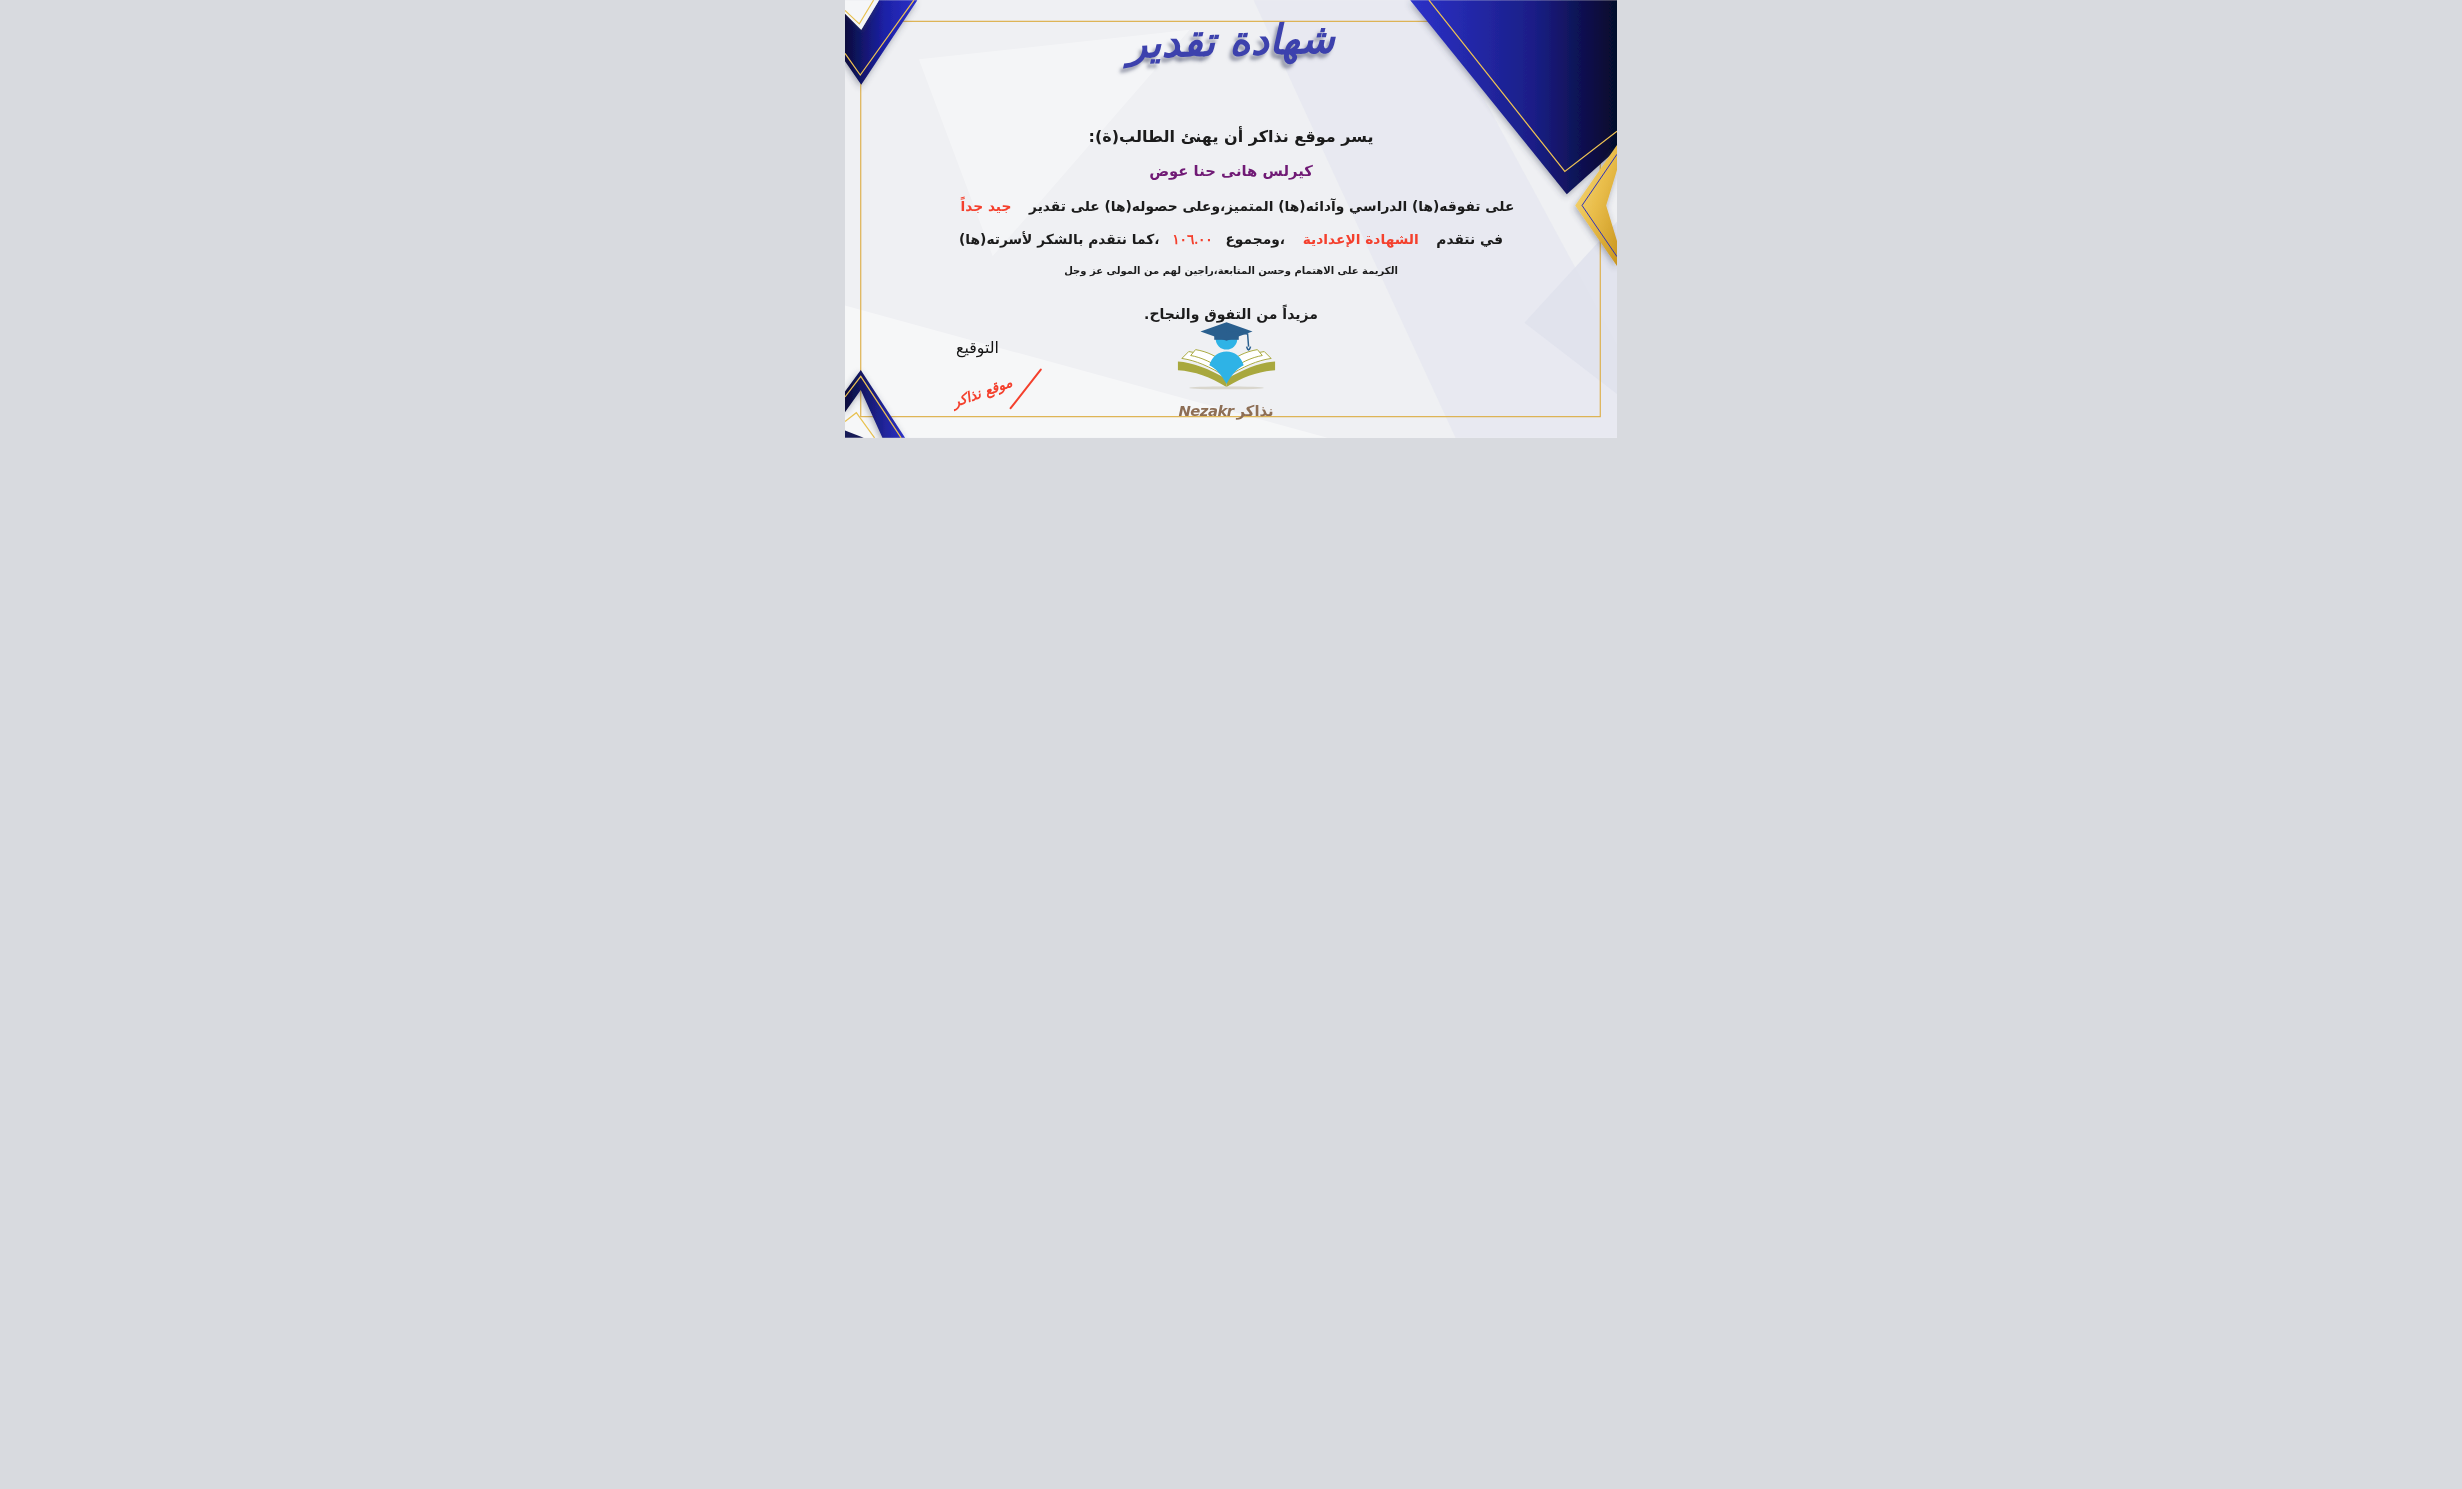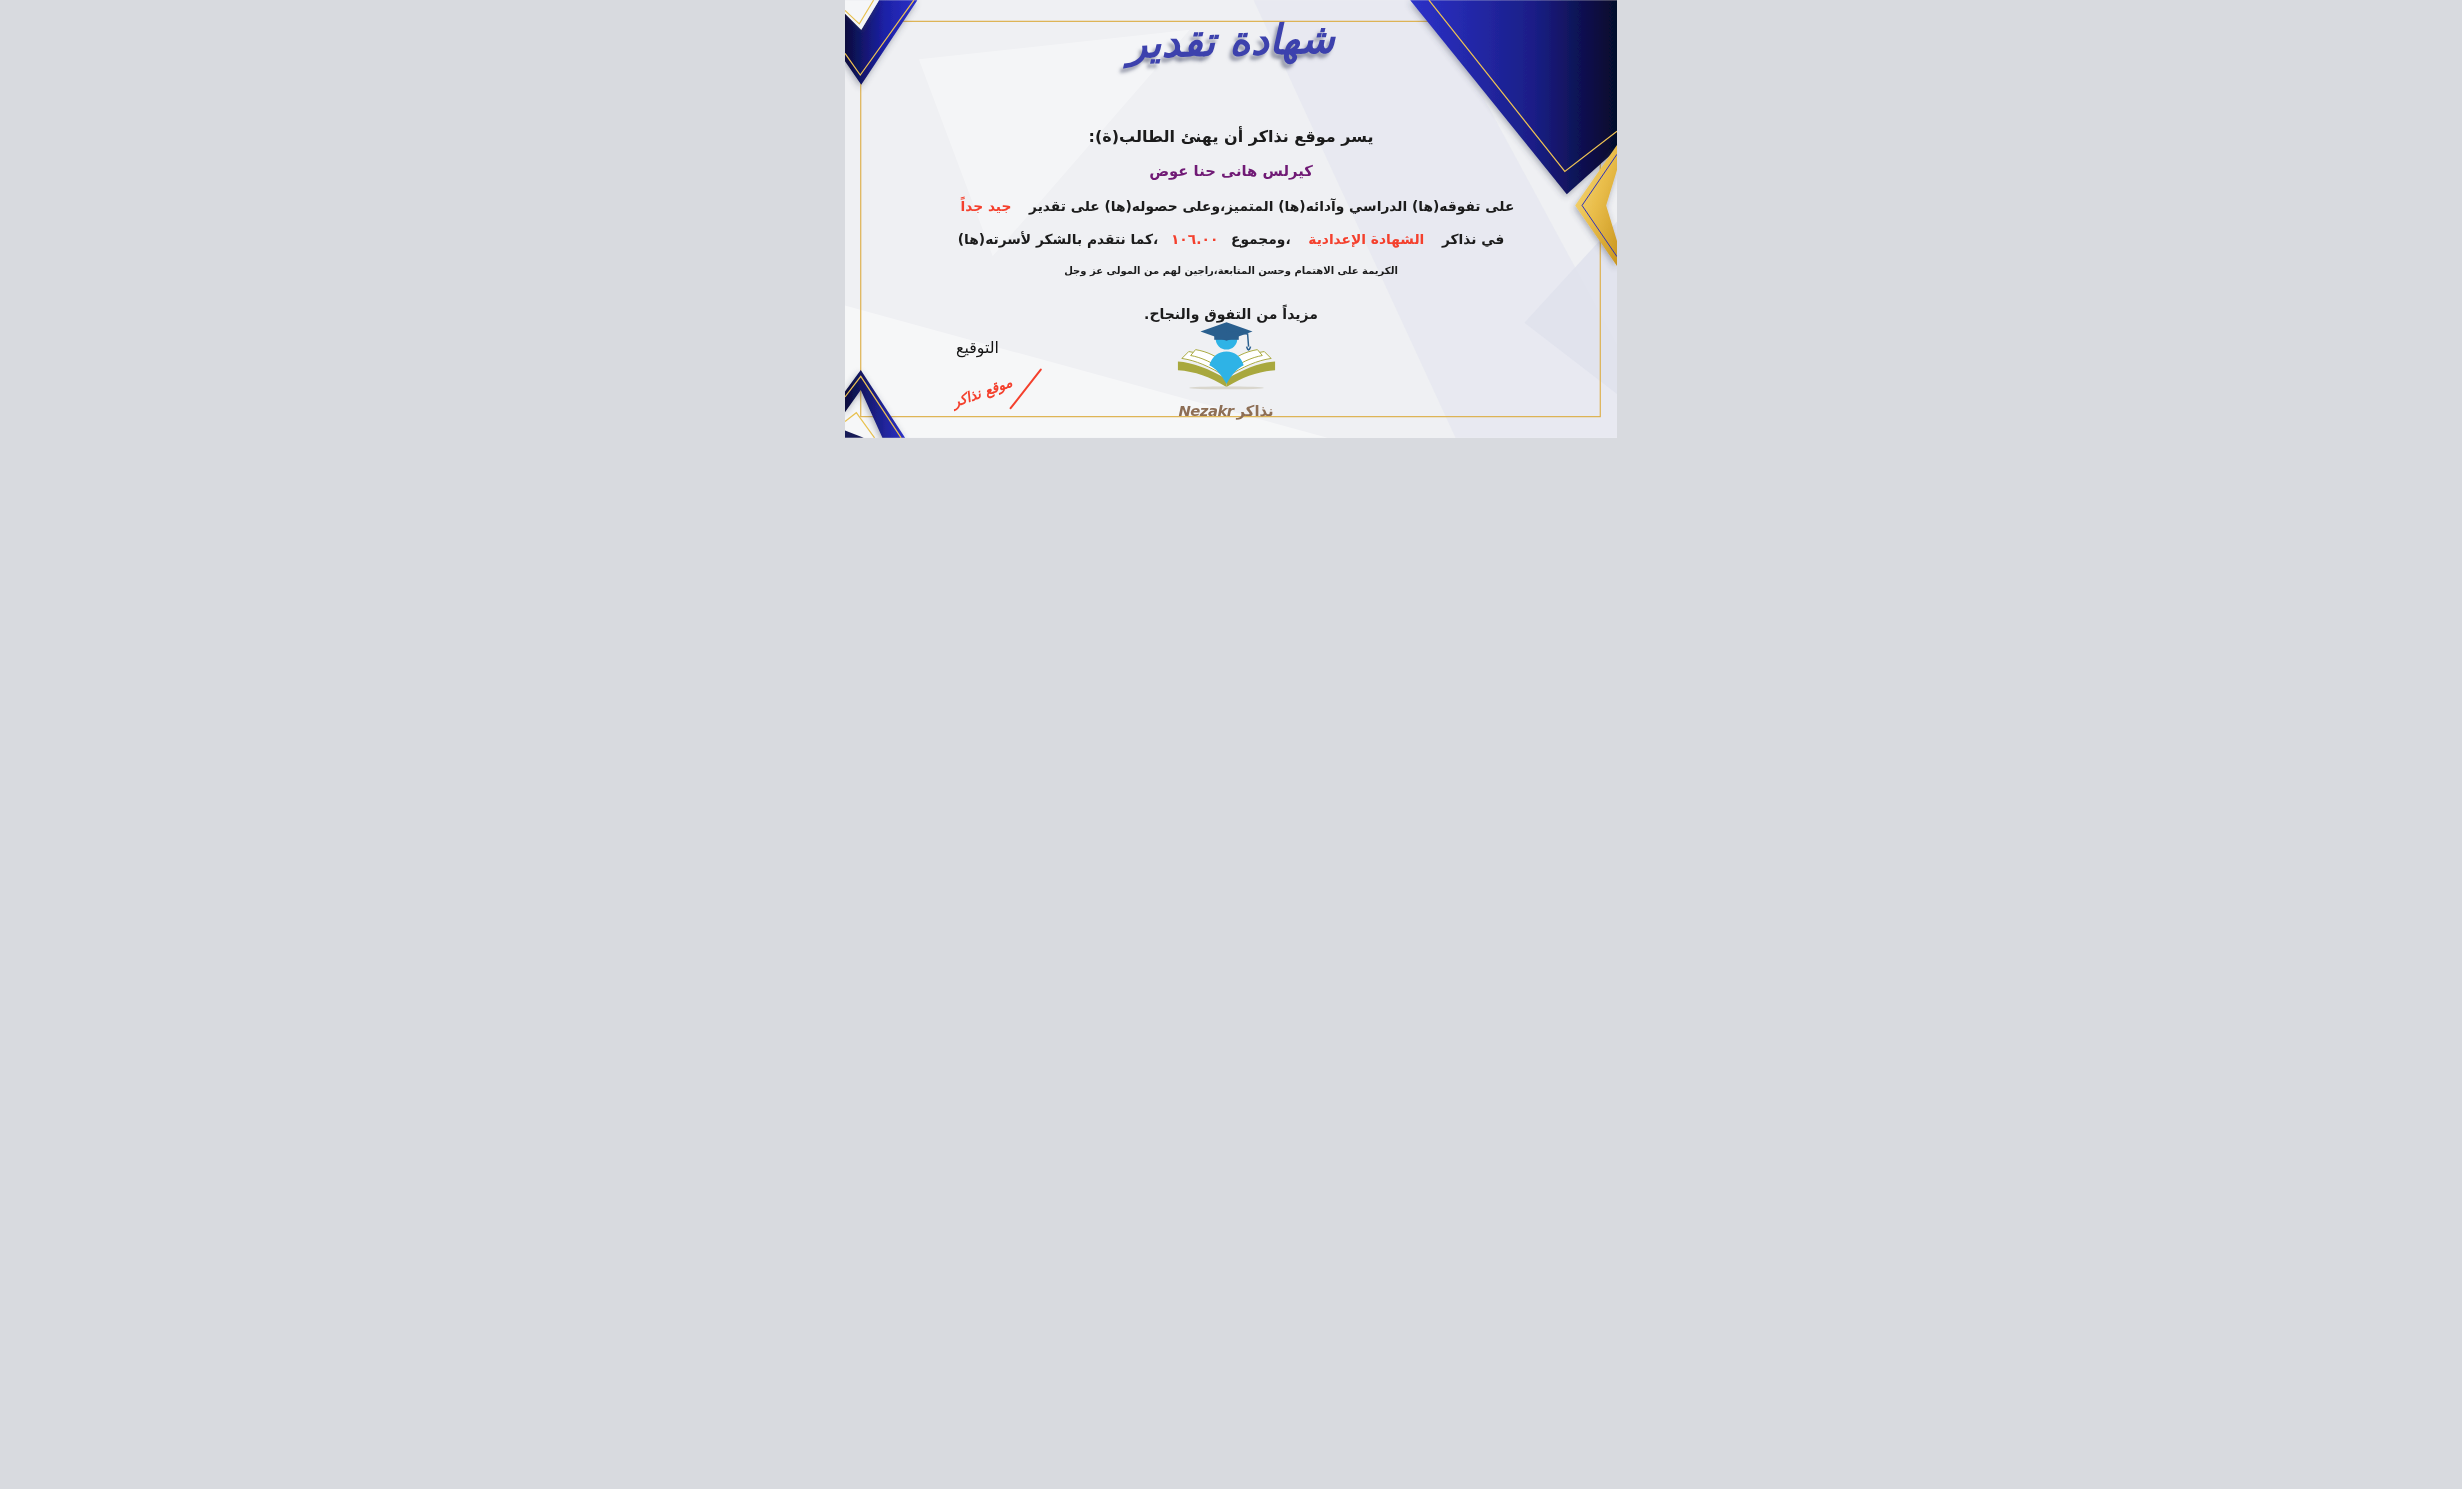--- a/index.html
+++ b/index.html
@@ -12,21 +12,21 @@
   .title{top:16.7px;font-size:41px;font-style:italic;color:#3c41ad;letter-spacing:0.5px;
          text-shadow:-3.4px 4.4px 3.4px rgba(90,95,120,.55);transform:rotate(-1.5deg);}
   .intro{top:127px;font-size:16px;}
   .student{top:162px;font-size:14.8px;color:#701a75;}
   .l3{top:198px;font-size:13.8px;}
   .l4{top:231px;font-size:13.8px;}
   .l5{top:265px;font-size:10px;}
   .l6{top:306px;font-size:14px;}
   .red{color:#f4402d;}
   .gap-lg{margin:0 12.8px;}
-  .gap-md{margin:0 7.9px;}
+  .gap-md{margin:0 7.9px;font-family:Liberation Serif, serif;}
   .sig-label{position:absolute;left:111px;top:338px;font-size:15.8px;font-weight:normal;
              color:#141414;direction:rtl;}
   .sig-script{position:absolute;left:97px;top:365px;width:118px;height:54px;}
   .sig-text{position:absolute;left:8.9px;top:18.7px;font-size:13.8px;font-style:italic;
             font-weight:bold;color:#f4402d;direction:rtl;transform:rotate(-20deg);
             white-space:nowrap;}
   .sig-flourish{position:absolute;left:58px;top:22.7px;width:51px;height:1.5px;
                 background:#f4402d;border-radius:1px;transform:rotate(-52deg);}
   .logo{position:absolute;left:327px;top:321px;width:108px;text-align:center;}
   .logo svg{display:block;margin:0 auto;}
@@ -100,21 +100,21 @@
     <div class="txt intro">يسر موقع نذاكر أن يهنئ الطالب(ة):</div>
 
     <div class="txt student">كيرلس هانى حنا عوض</div>
 
     <div class="txt l3">
       <span>على تفوقه(ها) الدراسي وآدائه(ها) المتميز،وعلى حصوله(ها) على تقدير</span>
       <span class="red gap-lg">جيد جداً</span>
     </div>
 
     <div class="txt l4">
-      <span>في نذاكر</span>
+      <span>في نتقدم</span>
       <span class="red gap-lg">الشهادة الإعدادية</span>
       <span>،ومجموع</span>
       <span class="red gap-md">١٠٦.٠٠</span>
       <span>،كما نتقدم بالشكر لأسرته(ها)</span>
     </div>
 
     <div class="txt l5">الكريمة على الاهتمام وحسن المتابعة،راجين لهم من المولى عز وجل</div>
 
     <div class="txt l6">مزيداً من التفوق والنجاح.</div>
 

